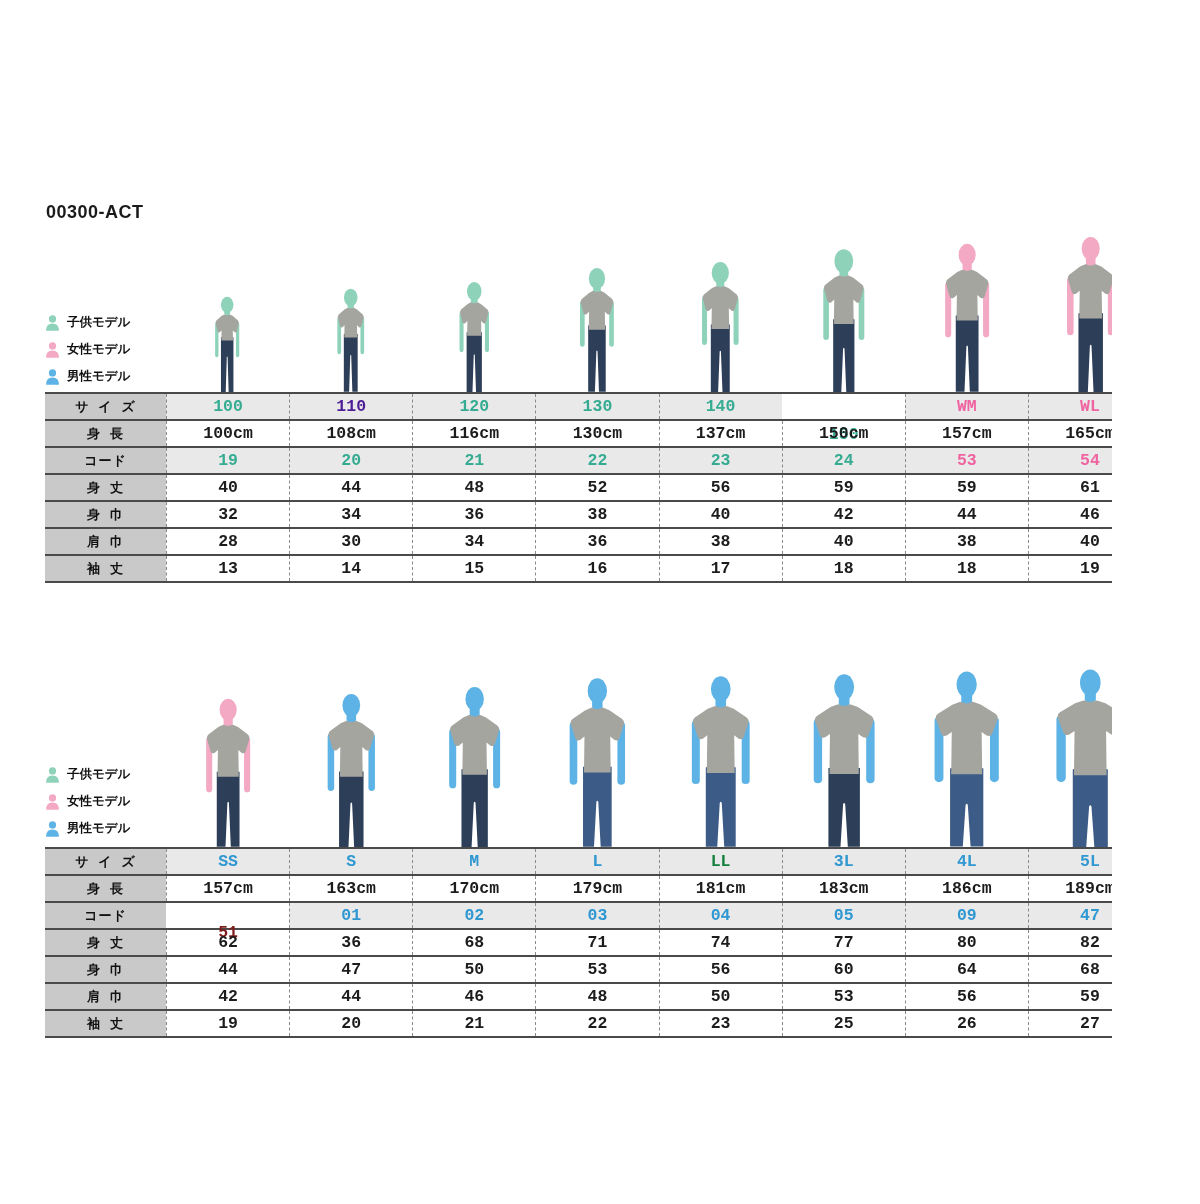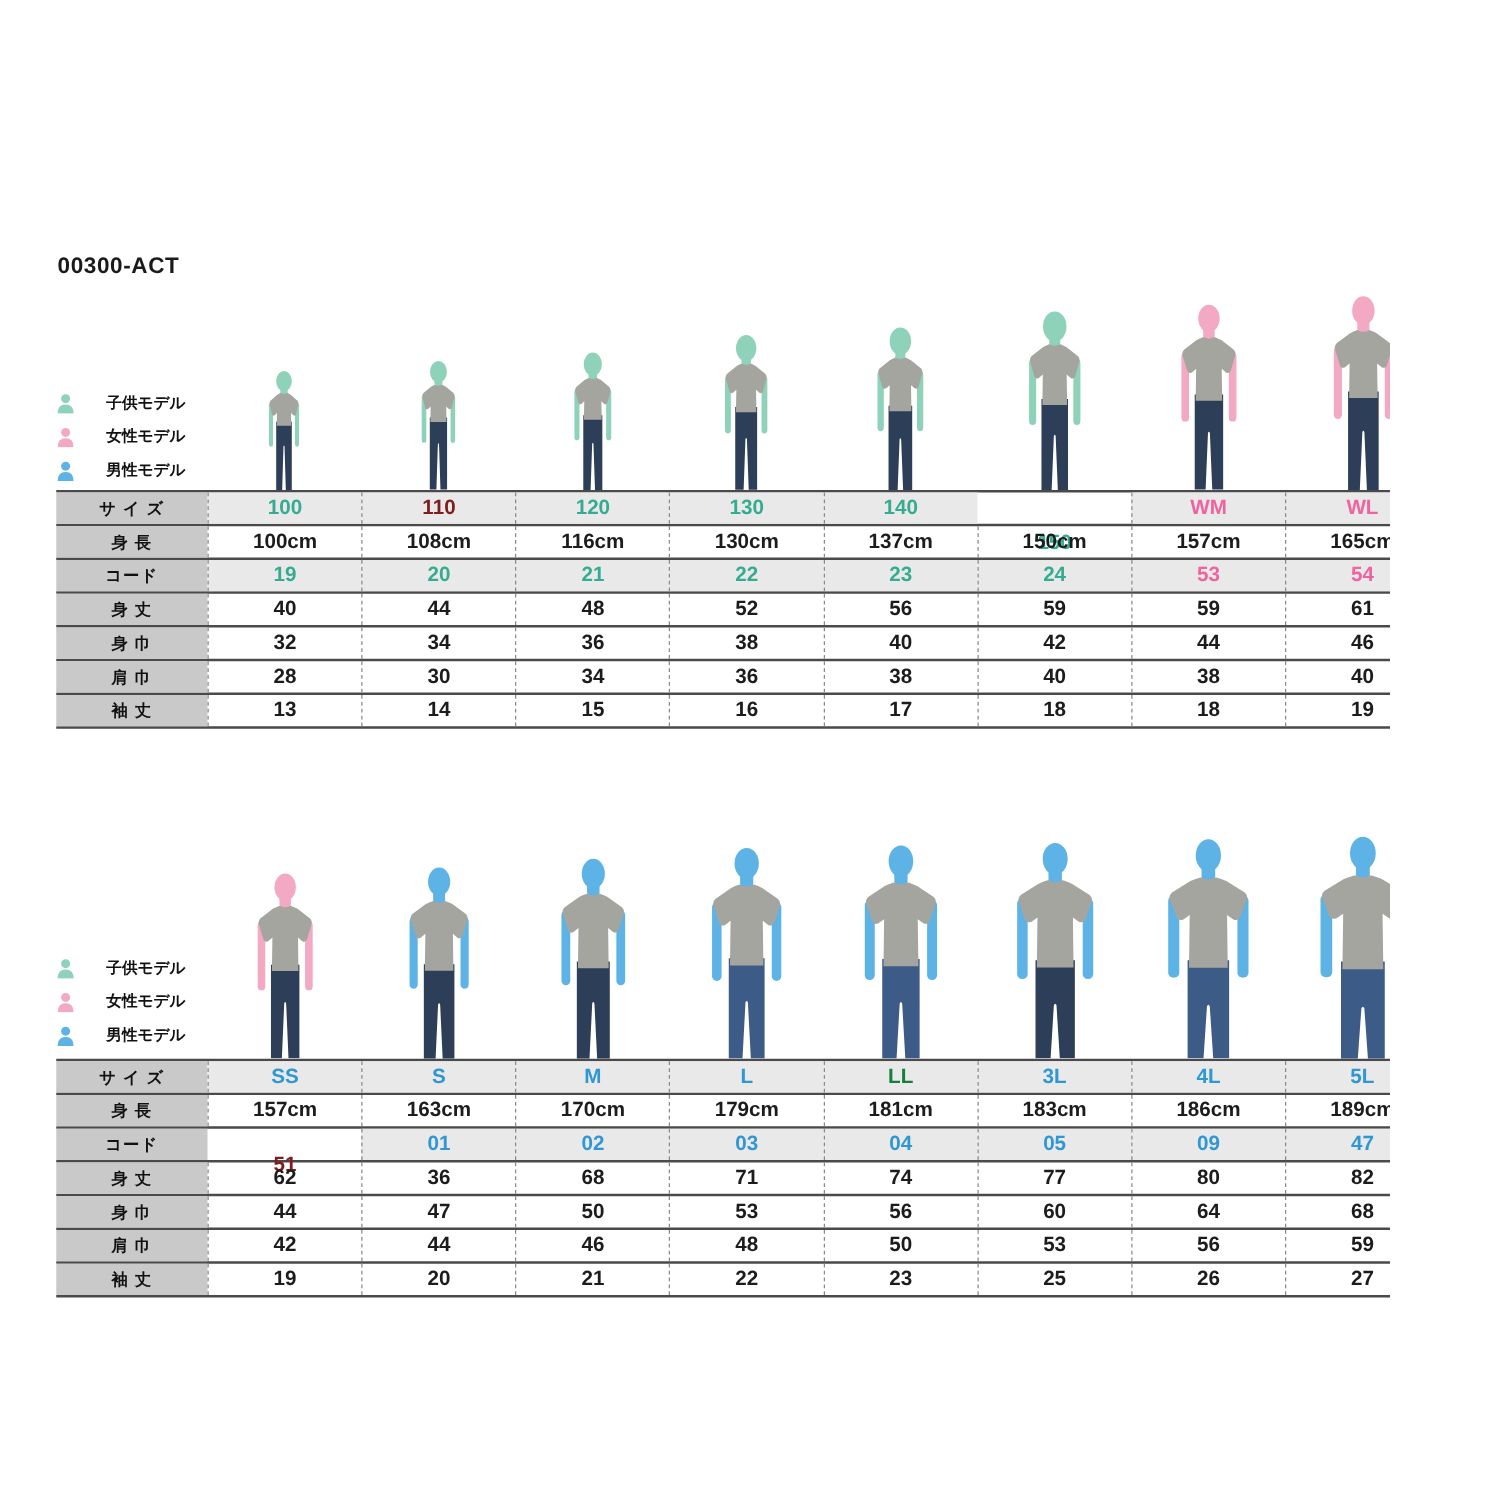--- a/index.html
+++ b/index.html
@@ -1,26 +1,26 @@
 <!DOCTYPE html>
 <html><head>
 <meta charset="utf-8">
 <style>
   html,body{margin:0;padding:0;background:#fff;}
   .page{position:relative;width:1112px;height:1204px;background:#ffffff;overflow:hidden;
         font-family:"Liberation Sans","DejaVu Sans",sans-serif;color:#1a1a1a;}
   .title{position:absolute;left:46px;top:202px;font-size:18px;font-weight:bold;letter-spacing:.5px;}
   .legend{position:absolute;left:45px;width:150px;}
-  .legend-row{display:flex;align-items:center;height:27px;gap:25px;}
+  .legend-row{display:flex;align-items:center;height:27px;gap:7px;}
   .legend-label{font-size:12.5px;font-weight:bold;color:#111;white-space:nowrap;}
   .figures{position:absolute;left:45px;width:1107px;}
   .figure{position:absolute;bottom:0;}
   .figure svg{display:block;}
   .sz-table{position:absolute;left:45px;width:1107px;border-top:2px solid #4a4a4a;background:#fff;}
-  .t-row{display:flex;height:25px;border-bottom:2px solid #4a4a4a;box-sizing:content-box;}
+  .t-row{display:flex;height:25px;border-bottom:2px solid #4a4a4a;box-sizing:content-box;font-family:Liberation Mono, monospace;}
   .t-label{width:121px;flex:0 0 121px;background:#c9c9c9;font-size:13px;font-weight:bold;color:#111;
            display:flex;align-items:center;justify-content:center;letter-spacing:1px;white-space:pre;}
   .t-cell{flex:1;display:flex;align-items:center;justify-content:center;font-size:16.5px;font-weight:bold;
           color:#1c1c1c;border-left:1px dashed #8a8a8a;min-width:0;}
   .t-cell:last-child{border-right:1px dashed #8a8a8a;}
   .t-row.shaded .t-cell{background:#e9e9e9;}
 </style>
 </head>
 <body>
 
@@ -147,21 +147,21 @@
     </g>
     <path d="M61,48 h22 v20 q-11,7 -22,0 Z" fill="#f3a8c3"></path>
     <ellipse cx="72" cy="33" rx="20.4" ry="26.2" fill="#f3a8c3"></ellipse>
   </svg>
         </div>
       </div>
     <div class="sz-table" style="top:392px;">
         <div class="t-row shaded">
           <div class="t-label">サ イ ズ</div>
           <div class="t-cell" style="color: rgb(53, 172, 146);">100</div>
-          <div class="t-cell" style="color: #7f1d1d; text-align: center;">110</div>
+          <div class="t-cell" style="color: #4c1d95; text-align: center;">110</div>
           <div class="t-cell" style="color: rgb(53, 172, 146);">120</div>
           <div class="t-cell" style="color: rgb(53, 172, 146);">130</div>
           <div class="t-cell" style="color: rgb(53, 172, 146);">140</div>
           <div class="t-cell" style="color: rgb(53, 172, 146); margin-top: 40px;">150</div>
           <div class="t-cell" style="color: rgb(239, 99, 160);">WM</div>
           <div class="t-cell" style="color: rgb(239, 99, 160);">WL</div>
         </div>
         <div class="t-row">
           <div class="t-label">身 長</div>
           <div class="t-cell">100cm</div>

